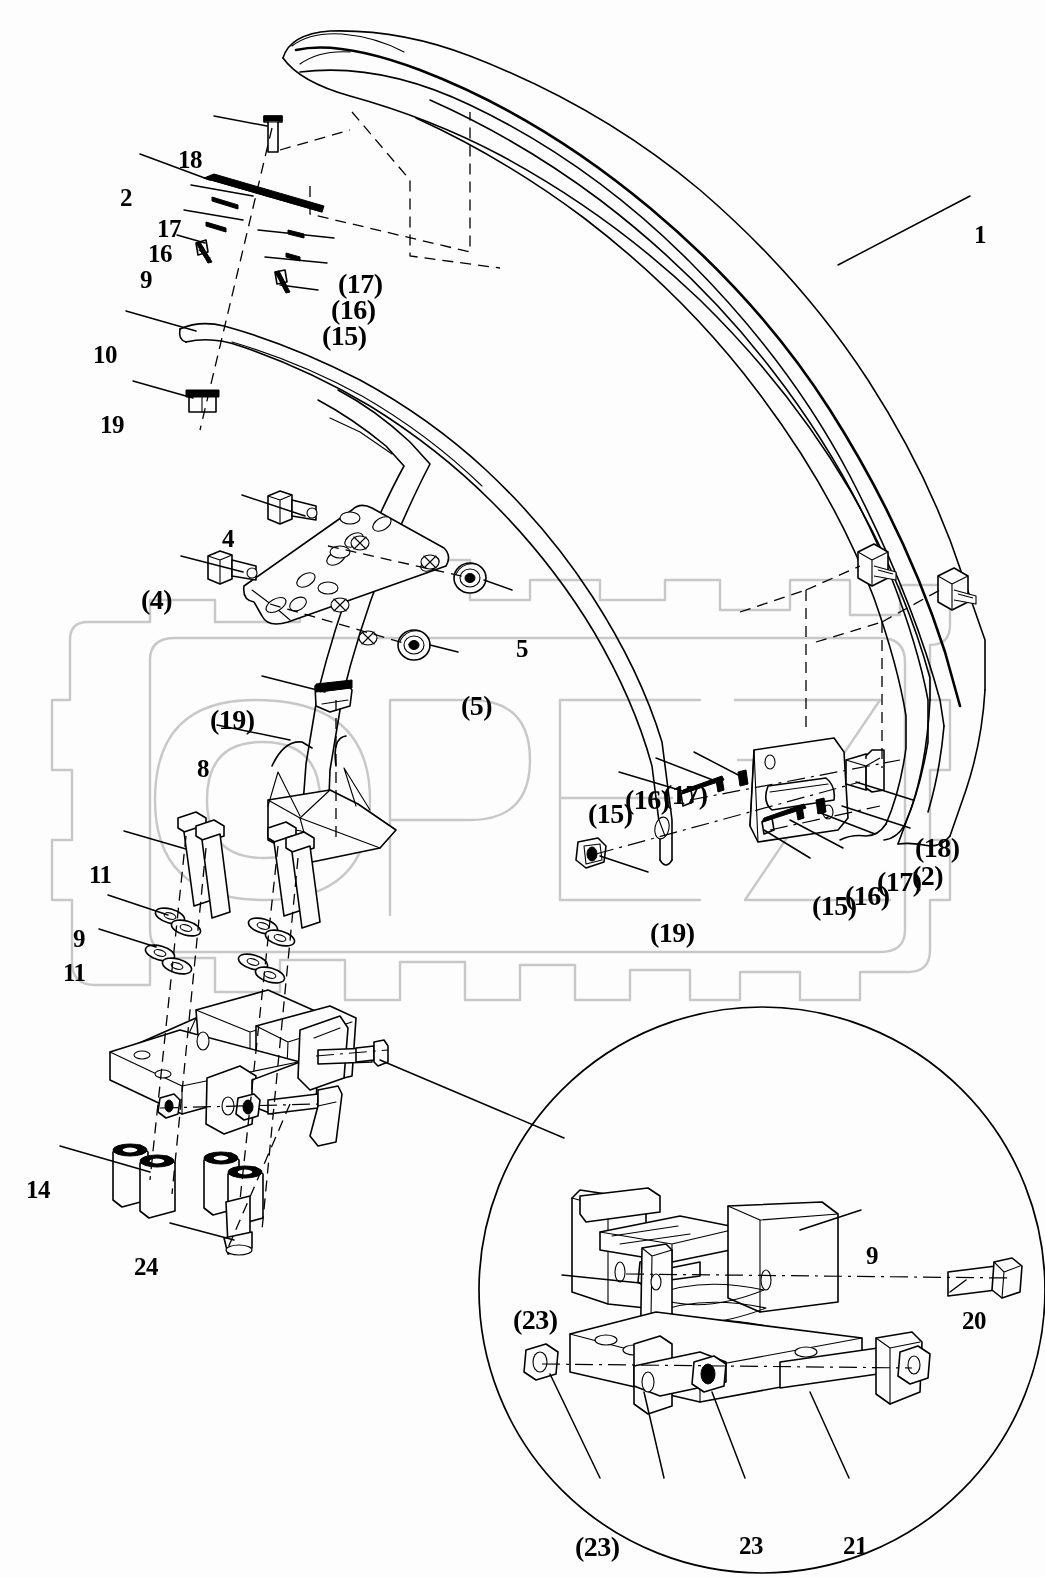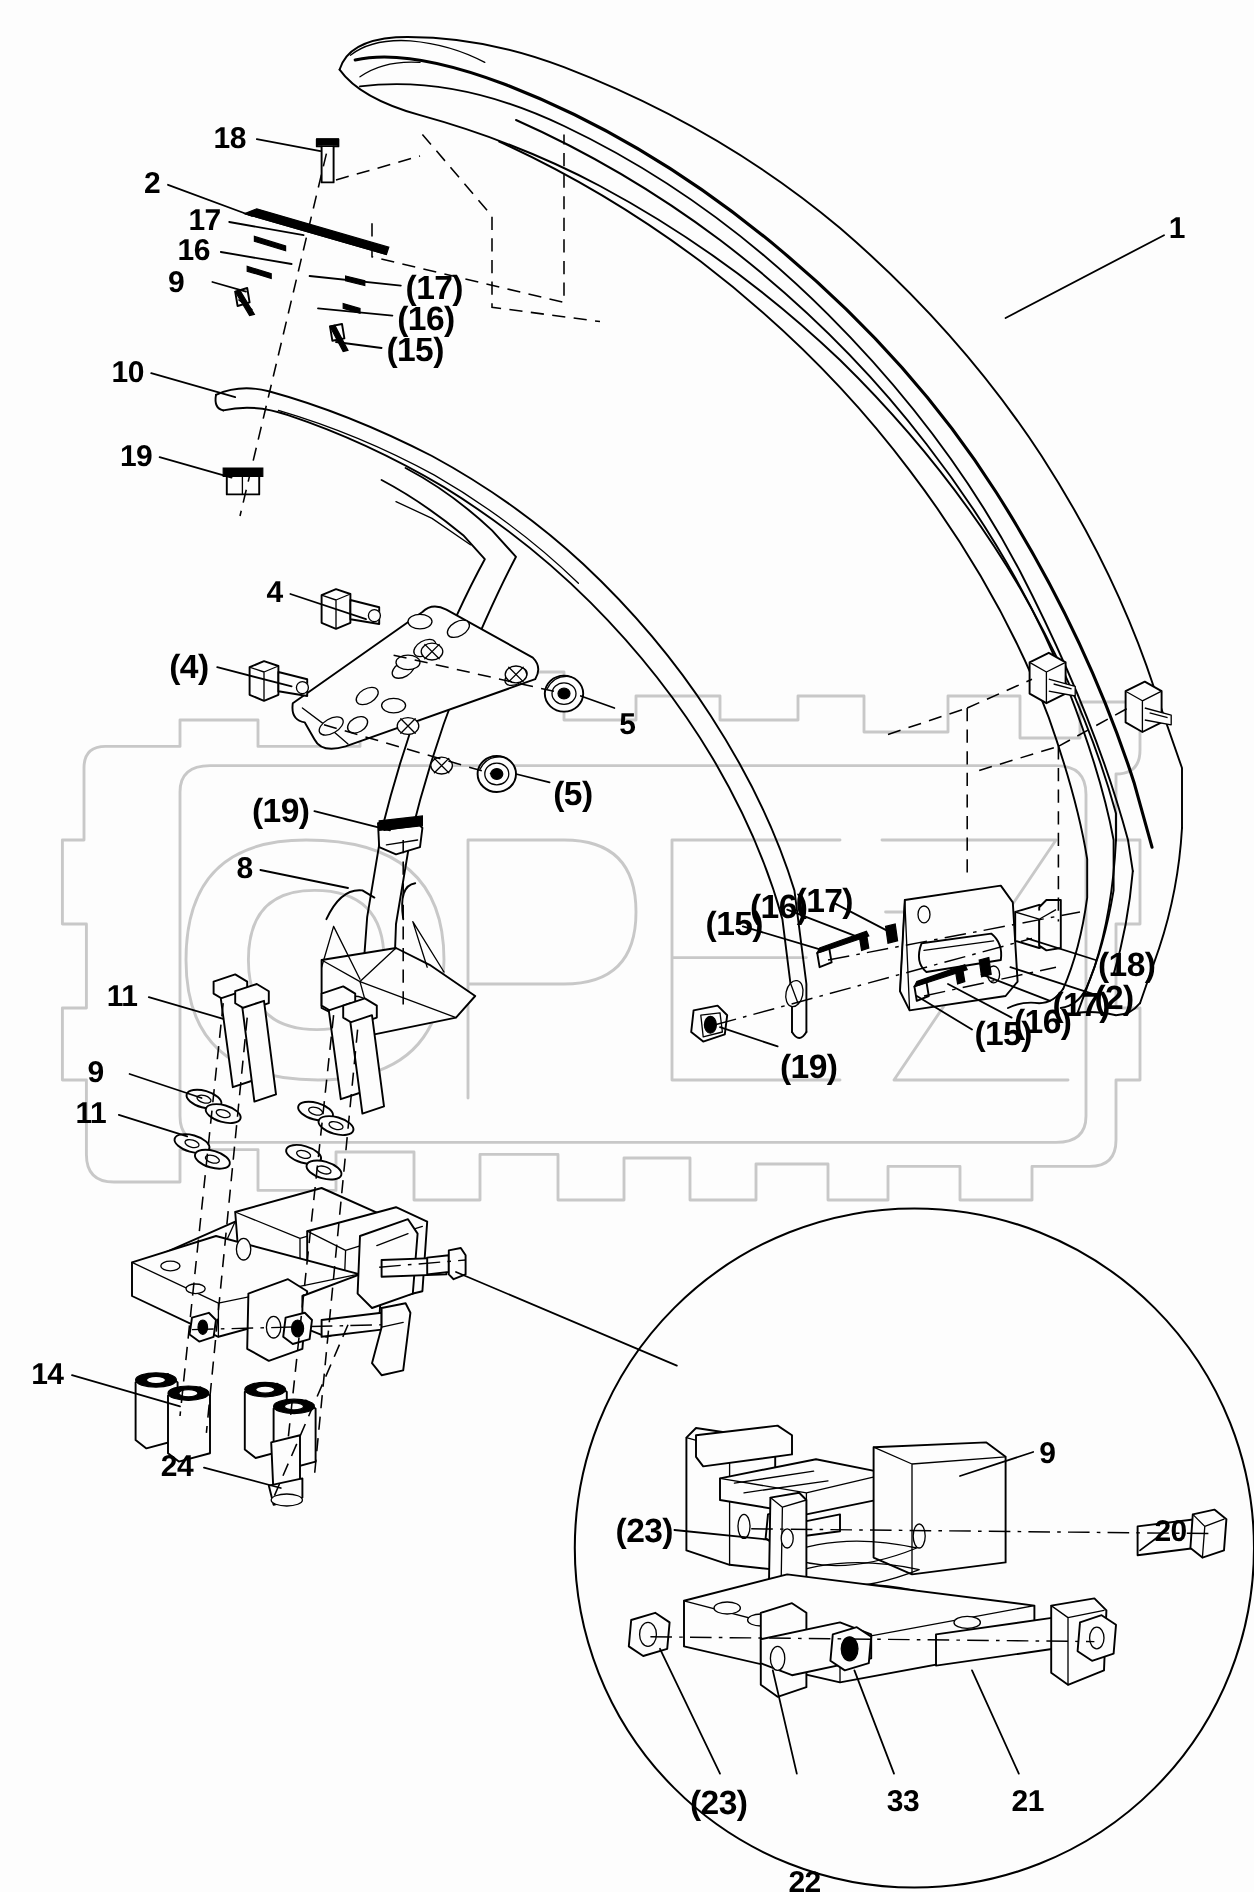--- a/index.html
+++ b/index.html
@@ -7,28 +7,29 @@
   body{font-family:"Liberation Sans",sans-serif;}
   #sheet{
     position:relative;
     width:1045px;height:1577px;
     background:#fdfdfd;
     overflow:hidden;
   }
   #art{position:absolute;left:0;top:0;width:1045px;height:1577px;}
   .callout{
     position:absolute;
-    font-family:Liberation Sans, sans-serif;
+    font-family:Liberation Serif, serif;
     font-weight:bold;
     font-size:25px;
     color:#000;
     line-height:1;
     white-space:nowrap;
     letter-spacing:-0.5px;
     user-select:none;
+    margin-top:44px;
   }
   .callout.paren{font-size:28px;}
 </style>
 </head>
 <body>
 
 <div id="sheet">
 
   <svg id="art" viewBox="0 0 1045 1577" xmlns="http://www.w3.org/2000/svg">
     <defs>
@@ -535,16 +536,16 @@
   <div class="callout" style="left:89px;top:818px;">11</div>
   <div class="callout" style="left:73px;top:882px;">9</div>
   <div class="callout" style="left:63px;top:916px;">11</div>
   <div class="callout" style="left:26px;top:1133px;">14</div>
   <div class="callout" style="left:134px;top:1210px;">24</div>
   <div class="callout" style="left:866px;top:1199px;">9</div>
   <div class="callout paren" style="left:513px;top:1262px;">(23)</div>
   <div class="callout" style="left:962px;top:1264px;">20</div>
   <div class="callout paren" style="left:575px;top:1489px;">(23)</div>
   <div class="callout" style="left:657px;top:1557px;">22</div>
-  <div class="callout" style="left:739px;top:1489px;">33</div>
+  <div class="callout" style="left:739px;top:1489px;">23</div>
   <div class="callout" style="left:843px;top:1489px;">21</div>
 
 </div>
 
 </body></html>

